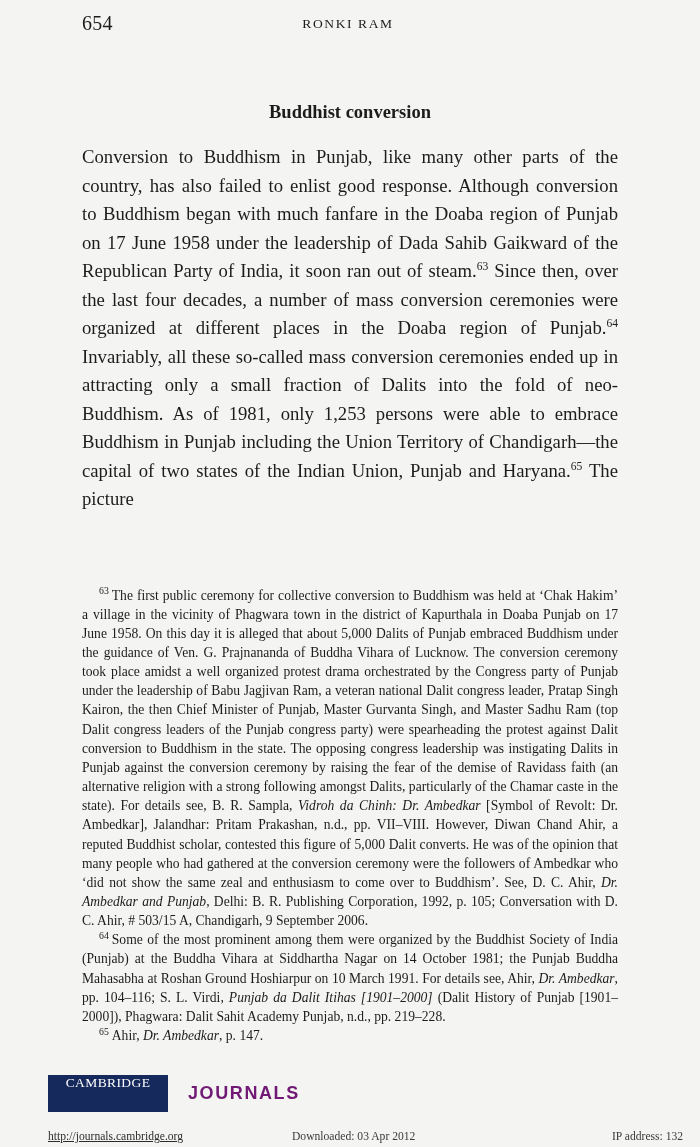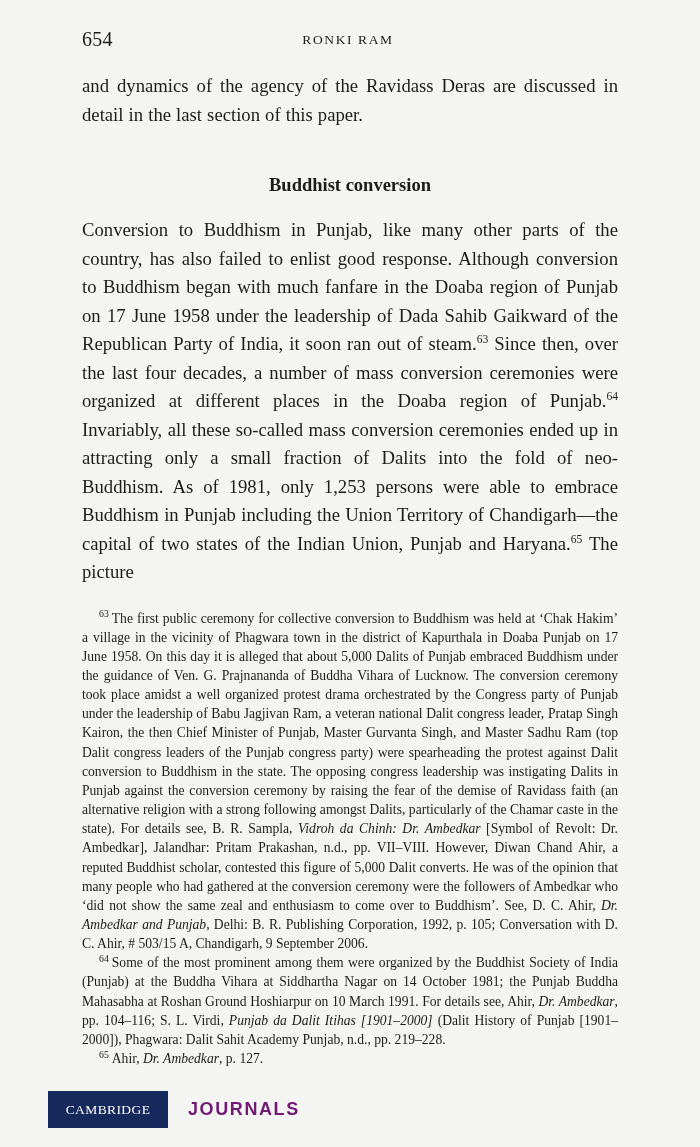--- a/index.html
+++ b/index.html
@@ -20,21 +20,21 @@
     width: 700px;
     height: 1147px;
     box-sizing: border-box;
     padding: 0 22px;
   }
 
   
   .running-head {
     position: relative;
     height: 44px;
-    margin-top: 28px;
+    margin-top: 12px;
   }
   .folio {
     position: absolute;
     left: 60px;
     top: 0;
     font-size: 20px;
     letter-spacing: 0.3px;
   }
   .head-title {
     position: absolute;
@@ -70,21 +70,21 @@
     font-weight: bold;
   }
   sup {
     font-size: 0.62em;
     vertical-align: super;
     line-height: 0;
   }
 
   
   .footnotes {
-    margin: 22px 60px 0 60px;
+    margin: 72px 60px 0 60px;
   }
   p.fn {
     margin: 0;
     font-size: 13.6px;
     line-height: 19.15px;
     text-align: justify;
     text-justify: inter-word;
   }
   p.fn .fn-mark {
     margin-left: 17px;
@@ -108,21 +108,20 @@
     left: 48px;
     top: 8px;
     display: flex;
     align-items: center;
   }
   .cup-box {
     background: #15295c;
     width: 120px;
     height: 37px;
     display: flex;
-    align-items: center;
     justify-content: center;
   }
   .cup-box span {
     color: #ffffff;
     font-family: "Liberation Serif", "DejaVu Serif", serif;
     font-size: 13.5px;
     font-variant: small-caps;
     text-transform: uppercase;
     letter-spacing: 0.4px;
   }
@@ -168,35 +167,34 @@
 
 <div class="page">
 
   <div class="running-head">
     <div class="folio">654</div>
     <div class="head-title">RONKI RAM</div>
   </div>
 
   <div class="body-col">
 
-    <p class="body first">and dynamics of the agency of the Ravidass Deras are discussed in detail in the last section of this paper.</p>
 
     <h2 class="section-heading">Buddhist conversion</h2>
 
     <p class="body"><span>Conversion to Buddhism in Punjab, like many other parts of the country, has also failed to enlist good response. Although conversion to Buddhism began with much fanfare in the Doaba region of Punjab on 17 June 1958 under the leadership of Dada Sahib Gaikward of the Republican Party of India, it soon ran out of steam.</span><sup>63</sup><span> Since then, over the last four decades, a number of mass conversion ceremonies were organized at different places in the Doaba region of Punjab.</span><sup>64</sup><span> Invariably, all these so-called mass conversion ceremonies ended up in attracting only a small fraction of Dalits into the fold of neo-Buddhism. As of 1981, only 1,253 persons were able to embrace Buddhism in Punjab including the Union Territory of Chandigarh—the capital of two states of the Indian Union, Punjab and Haryana.</span><sup>65</sup><span> The picture</span></p>
 
   </div>
 
   <div class="footnotes">
 
     <p class="fn"><span class="fn-mark">63</span><span>The first public ceremony for collective conversion to Buddhism was held at ‘Chak Hakim’ a village in the vicinity of Phagwara town in the district of Kapurthala in Doaba Punjab on 17 June 1958. On this day it is alleged that about 5,000 Dalits of Punjab embraced Buddhism under the guidance of Ven. G. Prajnananda of Buddha Vihara of Lucknow. The conversion ceremony took place amidst a well organized protest drama orchestrated by the Congress party of Punjab under the leadership of Babu Jagjivan Ram, a veteran national Dalit congress leader, Pratap Singh Kairon, the then Chief Minister of Punjab, Master Gurvanta Singh, and Master Sadhu Ram (top Dalit congress leaders of the Punjab congress party) were spearheading the protest against Dalit conversion to Buddhism in the state. The opposing congress leadership was instigating Dalits in Punjab against the conversion ceremony by raising the fear of the demise of Ravidass faith (an alternative religion with a strong following amongst Dalits, particularly of the Chamar caste in the state). For details see, B. R. Sampla, </span><i>Vidroh da Chinh: Dr. Ambedkar</i><span> [Symbol of Revolt: Dr. Ambedkar], Jalandhar: Pritam Prakashan, n.d., pp. VII–VIII. However, Diwan Chand Ahir, a reputed Buddhist scholar, contested this figure of 5,000 Dalit converts. He was of the opinion that many people who had gathered at the conversion ceremony were the followers of Ambedkar who ‘did not show the same zeal and enthusiasm to come over to Buddhism’. See, D. C. Ahir, </span><i>Dr. Ambedkar and Punjab</i><span>, Delhi: B. R. Publishing Corporation, 1992, p. 105; Conversation with D. C. Ahir, # 503/15 A, Chandigarh, 9 September 2006.</span></p>
 
     <p class="fn"><span class="fn-mark">64</span><span>Some of the most prominent among them were organized by the Buddhist Society of India (Punjab) at the Buddha Vihara at Siddhartha Nagar on 14 October 1981; the Punjab Buddha Mahasabha at Roshan Ground Hoshiarpur on 10 March 1991. For details see, Ahir, </span><i>Dr. Ambedkar</i><span>, pp. 104–116; S. L. Virdi, </span><i>Punjab da Dalit Itihas [1901–2000]</i><span> (Dalit History of Punjab [1901–2000]), Phagwara: Dalit Sahit Academy Punjab, n.d., pp. 219–228.</span></p>
 
-    <p class="fn"><span class="fn-mark">65</span><span>Ahir, </span><i>Dr. Ambedkar</i><span>, p. 127.</span></p>
+    <p class="fn"><span class="fn-mark">65</span><span>Ahir, </span><i>Dr. Ambedkar</i><span>, p. 147.</span></p>
 
   </div>
 
   <div class="footer">
 
     <div class="logo-row">
       <div class="cup-box">
         <span>Cambridge</span>
       </div>
       <div class="journals-word">JOURNALS</div>

